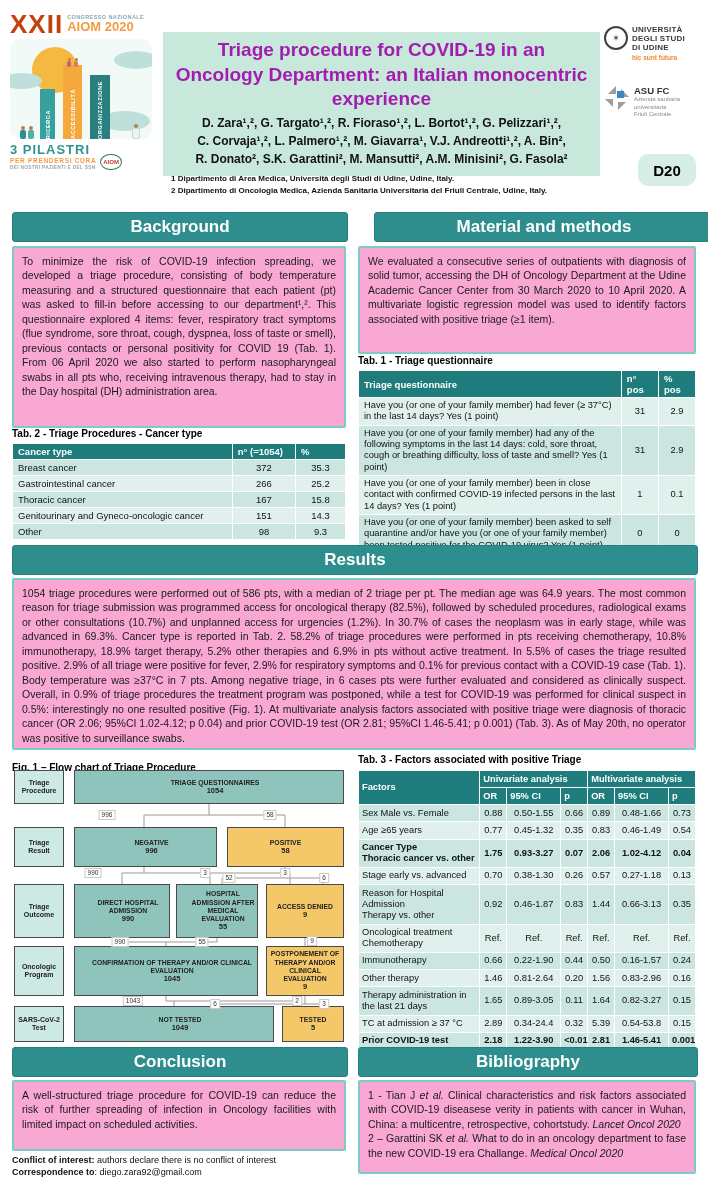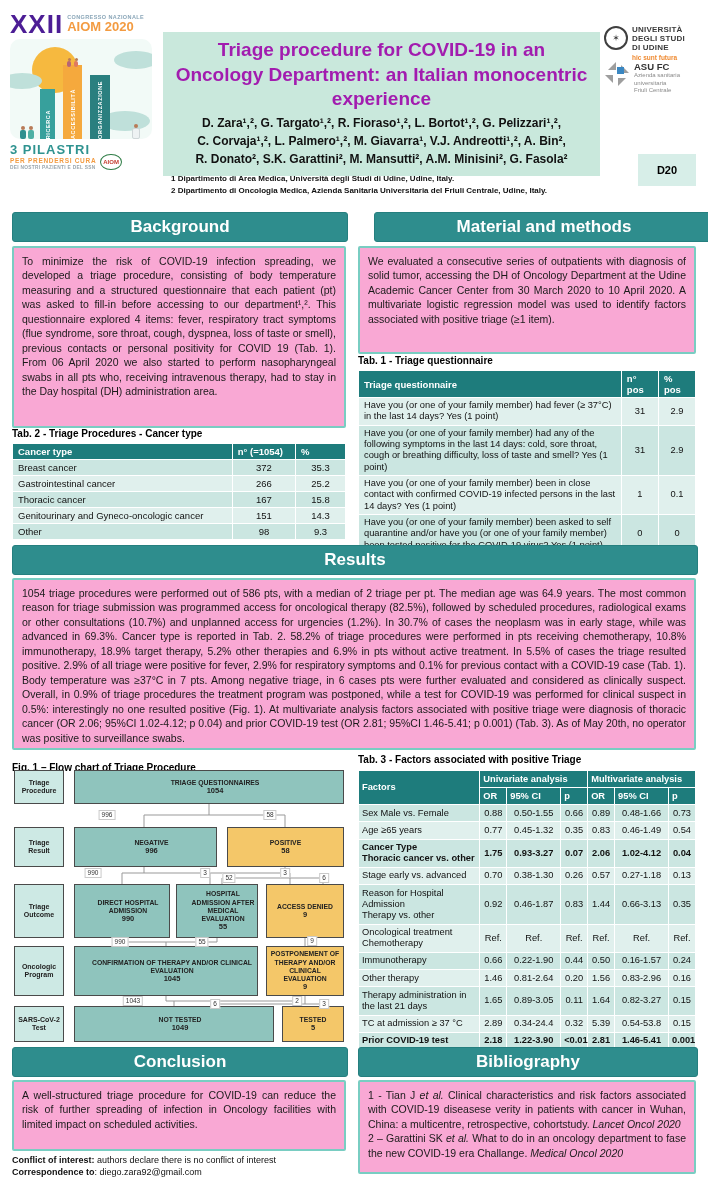--- a/index.html
+++ b/index.html
@@ -3,21 +3,21 @@
 <meta charset="utf-8">
 <style>
   html,body{margin:0;padding:0;}
   body{
     width:708px;height:1181px;position:relative;background:#fff;
     font-family:"Liberation Sans", sans-serif;color:#111;overflow:hidden;
   }
   
   #header-left{position:absolute;left:10px;top:12px;width:150px;height:192px;}
   .congress-top{display:flex;align-items:flex-start;gap:4px;}
-  .congress-numeral{font-size:26px;font-weight:bold;color:#4c1d95;line-height:24px;letter-spacing:1px;}
+  .congress-numeral{font-size:26px;font-weight:bold;color:#c2410c;line-height:24px;letter-spacing:1px;}
   .congress-sub1{font-size:5.5px;color:#8aa6b8;font-weight:bold;letter-spacing:.4px;margin-top:2px;}
   .congress-sub2{font-size:13px;color:#f39b41;font-weight:bold;line-height:13px;}
   .illo{position:relative;width:142px;height:100px;margin-top:3px;background:#f2faf7;border-radius:10px;overflow:hidden;}
   .sun{position:absolute;left:22px;top:8px;width:46px;height:46px;border-radius:50%;background:#f6b93f;}
   .cloud{position:absolute;background:#bfe0da;border-radius:50%;}
   .pillar{position:absolute;bottom:0;display:flex;align-items:flex-end;justify-content:center;}
   .pillar span{writing-mode:vertical-rl;transform:rotate(180deg);color:#fff;font-weight:bold;font-size:5.5px;letter-spacing:.6px;padding-bottom:3px;}
   .p1{left:30px;width:15px;height:50px;background:#37a09c;}
   .p2{left:53px;width:19px;height:74px;background:#f5a93d;}
   .p3{left:80px;width:20px;height:64px;background:#2a7f7f;}
@@ -35,24 +35,24 @@
   .poster-title{font-size:19px;font-weight:bold;line-height:1.3;padding:6px 10px 2px 10px;color:#a21caf;}
   .author-line{font-size:12px;font-weight:bold;line-height:1.5;color:#111;}
   .affils{text-align:left;padding:5px 0 0 8px;}
   .affil-line{font-size:8px;font-weight:bold;line-height:1.55;color:#111;}
 
   #header-right{position:absolute;left:604px;top:26px;width:100px;height:170px;}
   .uniud{display:flex;gap:4px;}
   .seal{width:20px;height:20px;border-radius:50%;border:2px solid #3f3f3f;display:flex;align-items:center;justify-content:center;font-size:9px;color:#3f3f3f;flex:0 0 auto;}
   .uniud-name{font-size:8px;font-weight:bold;color:#3a3a3a;line-height:1.1;letter-spacing:.2px;}
   .uniud-motto{font-size:6.5px;font-weight:bold;color:#ef8b33;margin-top:2px;}
-  .asufc{display:flex;gap:4px;align-items:flex-start;}
+  .asufc{display:flex;gap:4px;margin-top:24px;align-items:flex-start;}
   .asufc-name{font-size:9.5px;font-weight:bold;color:#333;}
   .asufc-sub{font-size:6px;color:#8a8a8a;line-height:1.2;}
-  .d20{position:absolute;left:34px;top:128px;width:58px;height:32px;background:#d7eee8;display:flex;align-items:center;justify-content:center;font-size:11px;font-weight:bold;color:#000;}
+  .d20{position:absolute;left:34px;top:128px;width:58px;height:32px;background:#d7eee8;display:flex;align-items:center;justify-content:center;font-size:15px;font-weight:bold;color:#000;border-radius:10px;}
 
   
   .bar{position:absolute;background:#2e8d8d;border:1px solid #257f7f;border-radius:3px;color:#fff;font-weight:bold;font-size:17px;text-align:center;line-height:27px;height:28px;}
   .panel{position:absolute;background:#f9a8d4;border:2px solid #79cdc2;border-radius:2px;padding:6px 8px;font-size:10.5px;text-align:justify;line-height:1.38;color:#1a1a1a;}
   .cap{position:absolute;font-weight:bold;font-size:10px;color:#000;}
 
   
   table{border-collapse:collapse;width:100%;table-layout:fixed;}
   th,td{border:1.5px solid #fff;padding:2px 5px;font-size:9.5px;vertical-align:middle;}
   thead th{background:#1e7c7c;color:#fff;font-weight:bold;text-align:left;}

